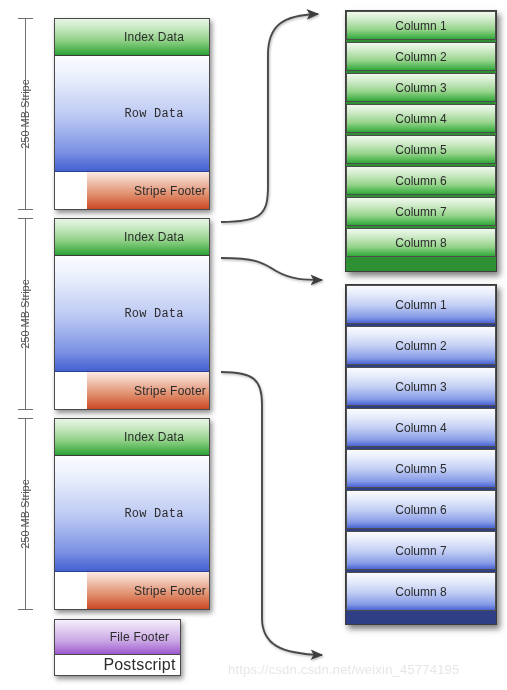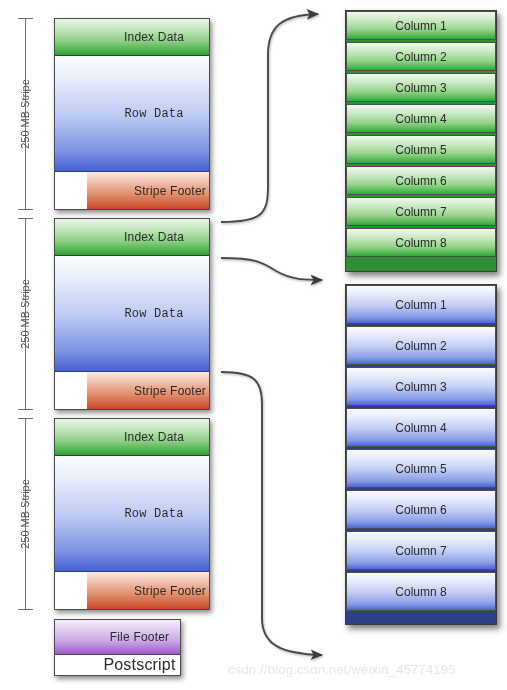--- a/index.html
+++ b/index.html
@@ -203,15 +203,15 @@
         <feDropShadow dx="0.8" dy="1.2" stdDeviation="1.1" flood-color="#000000" flood-opacity="0.30"></feDropShadow>
       </filter>
     </defs>
     <g fill="none" stroke="#4a4a4a" stroke-width="1.9" filter="url(#softshadow)">
       <path d="M221,222 C262,222 268,214 268,186 L268,55 C268,26 282,15 318,14" marker-end="url(#arrowhead)"></path>
       <path d="M221,258 C255,258 262,262 276,271 C292,280 305,280 322,280" marker-end="url(#arrowhead)"></path>
       <path d="M221,372 C254,372 262,380 262,404 L262,618 C262,644 280,654 322,655" marker-end="url(#arrowhead)"></path>
     </g>
   </svg>
 
-  <div class="watermark">csdn://blog.csdn.net/weixin_45774195</div>
+  <div class="watermark">https://csdn.csdn.net/weixin_45774195</div>
 
 </div>
 
 </body></html>

